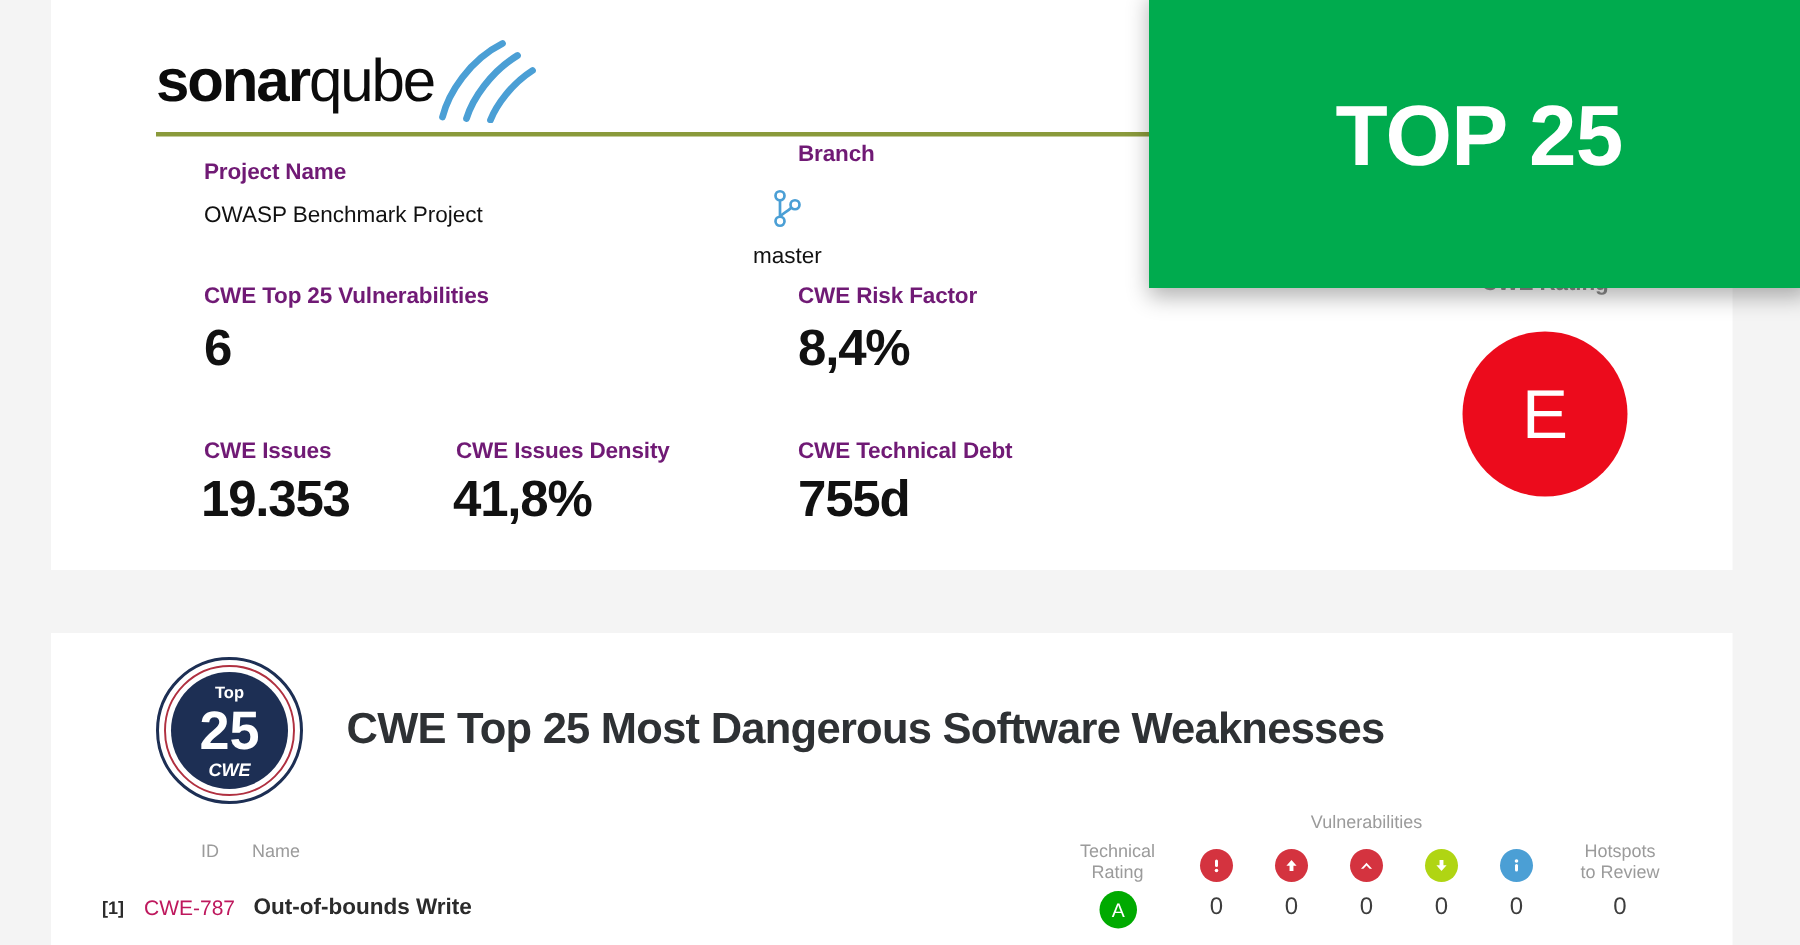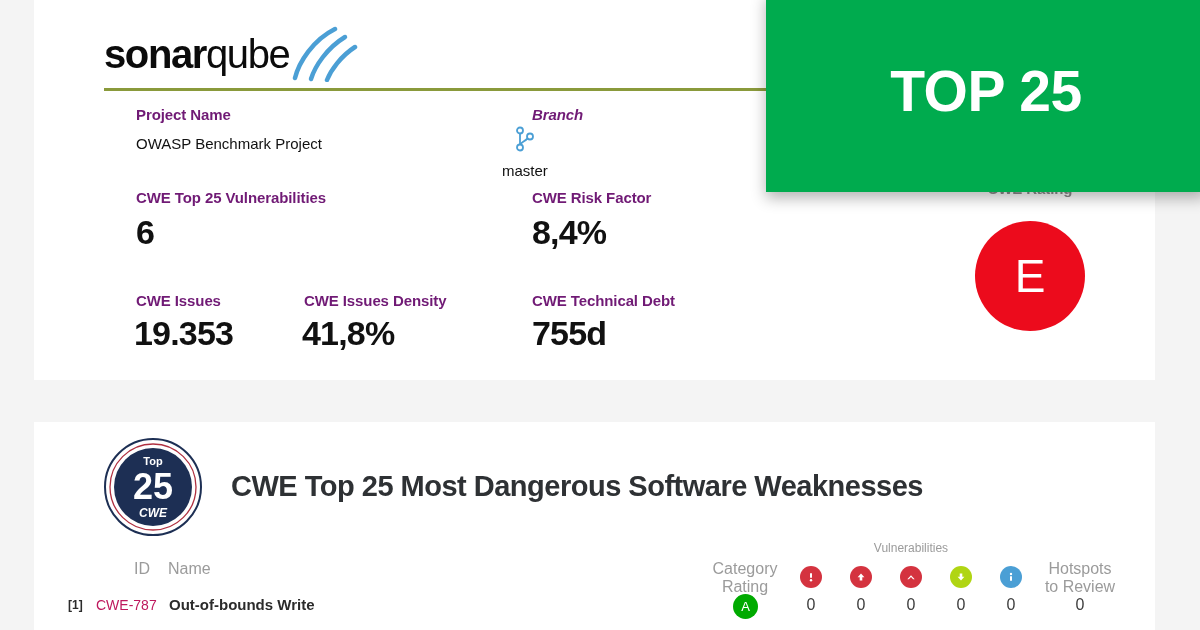--- a/index.html
+++ b/index.html
@@ -160,21 +160,21 @@
     font-size: 29px;
     font-weight: 700;
     color: #2e3134;
     letter-spacing: -0.5px;
     white-space: nowrap;
   }
 
   
   .th {
     position: absolute;
-    font-size: 16px;
+    font-size: 12px;
     color: #9b9b9b;
     white-space: nowrap;
   }
   .th-center { text-align: center; }
 
   .vuln-group-label {
     position: absolute;
     left: 800px;
     top: 541px;
     width: 222px;
@@ -303,21 +303,21 @@
       </div>
 
       <div class="report-title">2021 CWE Top 25 Report</div>
     </div>
 
     <div class="divider"></div>
 
     <div class="metric-label" style="left:102px; top:112px;">Project Name</div>
     <div class="metric-value v-plain" style="left:102px; top:141px;">OWASP Benchmark Project</div>
 
-    <div class="metric-label" style="left:498px; top:112px;font-style:italic;">Branch</div>
+    <div class="metric-label" style="left:498px; top:100px;">Branch</div>
     <div class="branch-wrap">
       <svg width="20" height="26" viewBox="0 0 20 26">
         <circle cx="5" cy="4.5" r="3" fill="none" stroke="#4b9fd5" stroke-width="1.8"></circle>
         <circle cx="5" cy="21.5" r="3" fill="none" stroke="#4b9fd5" stroke-width="1.8"></circle>
         <circle cx="15" cy="10.5" r="3" fill="none" stroke="#4b9fd5" stroke-width="1.8"></circle>
         <path d="M5 7.5 L5 18.5" stroke="#4b9fd5" stroke-width="1.8" fill="none"></path>
         <path d="M12.5 12.5 C 9 16 6.5 16 5.4 18.3" stroke="#4b9fd5" stroke-width="1.8" fill="none"></path>
       </svg>
       <span class="branch-name">master</span>
     </div>
@@ -353,21 +353,21 @@
     <text x="50" y="62" fill="#ffffff" font-family="Liberation Sans, sans-serif" font-size="36" font-weight="700" text-anchor="middle">25</text>
     <text x="50" y="80" fill="#ffffff" font-family="Liberation Sans, sans-serif" font-size="12" font-weight="700" font-style="italic" text-anchor="middle">CWE</text>
   </svg>
 
   <div class="top25-heading">CWE Top 25 Most Dangerous Software Weaknesses</div>
 
   <div class="th" style="left:134px; top:560px;">ID</div>
   <div class="th" style="left:168px; top:560px;">Name</div>
 
   <div class="th th-center" style="left:705px; top:560px; width:80px;">
-    <div>Category</div>
+    <div>Technical</div>
     <div>Rating</div>
   </div>
 
   <div class="vuln-group-label">Vulnerabilities</div>
 
   <div class="sev-icons">
     <span class="sev-icon" style="background:#d4333f;">
       <svg width="12" height="12" viewBox="0 0 12 12">
           <rect x="5" y="2" width="2" height="5" rx="1" fill="#fff"></rect>
           <circle cx="6" cy="9.3" r="1.2" fill="#fff"></circle>

